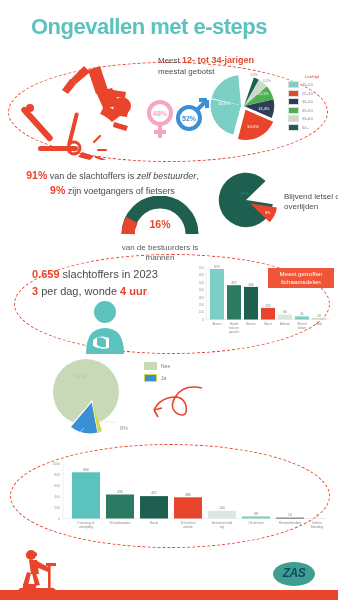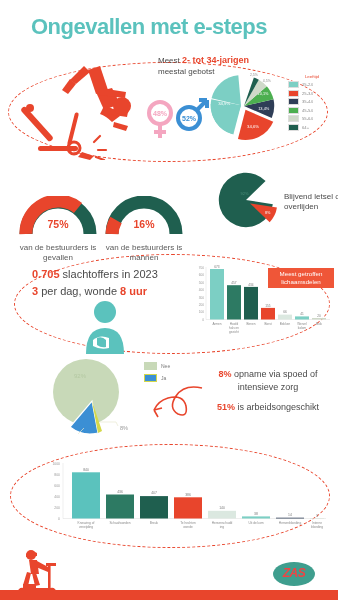--- a/index.html
+++ b/index.html
@@ -53,21 +53,21 @@
   .pct91 {
     position: absolute; left: 10px; top: 168px; width: 205px;
     text-align: center; font-size: 9px; color: #4a4a4a; line-height: 1.45;
   }
   .pct91 b { color: #e8452c; font-size: 10.5px; }
   .pct91 i { font-style: italic; }
 
   
   .gauge { position: absolute; width: 80px; }
   .g75 { left: 18px; top: 196px; }
-  .g16 { left: 104px; top: 196px; }
+  .g16 { left: 120px; top: 196px; }
   .gauge .cap {
     font-size: 8px; color: #5a5a5a; text-align: center; line-height: 1.3; margin-top: 3px;
   }
   .gauge .val {
     position: absolute; left: 0; top: 22px; width: 80px; text-align: center;
     font-size: 10.5px; font-weight: bold; color: #e8452c;
   }
 
   
   .greenpie { position: absolute; left: 212px; top: 166px; width: 68px; height: 68px; }
@@ -113,21 +113,21 @@
 
   
   .footerbar {
     position: absolute; left: 0; bottom: 0; width: 338px; height: 10px;
     background: #e8452c;
   }
   .scooterman { position: absolute; left: 12px; top: 548px; width: 50px; height: 46px; }
   .zaslogo { position: absolute; left: 272px; top: 560px; width: 44px; height: 28px; }
   .zaslogo .txt {
     position: absolute; left: 0; top: 6px; width: 44px; text-align: center;
-    color: #ef4444; font-weight: bold; font-size: 12px; letter-spacing: -.5px;
+    color: #0c4a6e; font-weight: bold; font-size: 12px; letter-spacing: -.5px;
     font-style: italic;
   }
 
   text { font-family: "Liberation Sans", sans-serif; }
 </style>
 </head>
 <body>
 
 <div class="page">
 
@@ -163,21 +163,21 @@
       <path d="M66 92 L78 96 L74 100 L62 97 Z"></path>
       <g stroke="#e8452c" stroke-width="2.2" stroke-linecap="round">
         <line x1="78" y1="82" x2="84" y2="76"></line>
         <line x1="82" y1="90" x2="90" y2="90"></line>
         <line x1="80" y1="97" x2="88" y2="100"></line>
       </g>
     </g>
   </svg>
 
   <div class="vooral">
-    <span>Meest </span><b>2- tot 34-jarigen</b><br>
+    <span>Meest </span><b>12- tot 34-jarigen</b><br>
     <span>meestal gebotst</span>
   </div>
 
   <svg class="gender" viewBox="0 0 70 45">
     <g>
       <circle cx="17" cy="17" r="11" fill="none" stroke="#f4a6c0" stroke-width="4"></circle>
       <line x1="17" y1="28" x2="17" y2="42" stroke="#f4a6c0" stroke-width="4"></line>
       <line x1="11" y1="36" x2="23" y2="36" stroke="#f4a6c0" stroke-width="4"></line>
       <text x="17" y="20" text-anchor="middle" font-size="7" fill="#f4a6c0" font-weight="bold">48%</text>
     </g>
@@ -238,29 +238,27 @@
     <div class="row">
         <span class="sw" style="background:#cfd9c9"></span>
         <span>55-64</span>
       </div>
     <div class="row">
         <span class="sw" style="background:#1f5f4f"></span>
         <span>64+</span>
       </div>
   </div>
 
-
-  <div class="gauge g75">
-    <svg viewBox="0 0 80 40" width="80" height="40">
-      <path d="M8 38 A32 32 0 0 1 72 38" fill="none" stroke="#1f5f4f" stroke-width="13"></path>
-      <path d="M8 38 A32 32 0 0 1 60 12" fill="none" stroke="#e8452c" stroke-width="13"></path>
-    </svg>
-    <div class="val">75%</div>
-    <div class="cap">van de bestuurders is gevallen</div>
-  </div>
+  <div class="pct91">
+    <b>91%</b>
+    <span>van de slachtoffers is </span><i>zelf bestuurder</i>,<br>
+    <b>9%</b>
+    <span>zijn voetgangers of fietsers</span>
+  </div>
+
 
   <div class="gauge g16">
     <svg viewBox="0 0 80 40" width="80" height="40">
       <path d="M8 38 A32 32 0 0 1 72 38" fill="none" stroke="#1f5f4f" stroke-width="13"></path>
       <path d="M8 38 A32 32 0 0 1 12 24" fill="none" stroke="#e8452c" stroke-width="13"></path>
     </svg>
     <div class="val">16%</div>
     <div class="cap">van de bestuurders is mannen</div>
   </div>
 
@@ -268,22 +266,22 @@
     <path d="M0 0 L39.5 6.2 A40 40 0 1 1 28.8 -27.8 Z" fill="#1f5f4f"></path>
     <text x="-2" y="-8" text-anchor="middle" font-size="6" fill="#4a8a78">92%</text>
     <g transform="translate(6,5)">
       <path d="M0 0 L39.5 6.2 A40 40 0 0 1 28.8 27.8 Z" fill="#e8452c"></path>
       <text x="26" y="16" text-anchor="middle" font-size="5.6" fill="#fff">8%</text>
     </g>
   </svg>
   <div class="greenlabel">Blijvend letsel of overlijden</div>
 
   <div class="victims">
-    <b>0.705</b><span> slachtoffers in 2023</span><br>
-    <b>3</b><span> per dag, wonde </span><b>8 uur</b>
+    <b>0.659</b><span> slachtoffers in 2023</span><br>
+    <b>3</b><span> per dag, wonde </span><b>4 uur</b>
   </div>
 
   <svg class="person" viewBox="0 0 58 54">
     <circle cx="29" cy="12" r="11" fill="#5bc2bd"></circle>
     <path d="M10 54 Q10 28 29 28 Q48 28 48 54 Z" fill="#5bc2bd"></path>
     <path d="M17 40 Q24 34 33 38 L33 48 Q24 50 17 46 Z" fill="#ffffff"></path>
     <path d="M21 38 Q26 36 30 40 L30 47 Q25 48 21 45 Z" fill="#5bc2bd"></path>
   </svg>
 
   <svg class="bodychart" viewBox="0 0 144 82">
@@ -362,25 +360,20 @@
         <span class="sw" style="background:#3b8fd4;border:1px solid #d4d84a"></span>
         <span>Ja</span>
       </div>
   </div>
 
   <svg class="arrow" viewBox="0 0 54 46">
     <path d="M52 6 Q34 2 26 14 Q18 26 28 32 Q38 36 36 24 Q33 12 18 16 Q8 19 4 28" fill="none" stroke="#e8452c" stroke-width="1.6"></path>
     <path d="M4 28 L12 26 M4 28 L8 35" fill="none" stroke="#e8452c" stroke-width="1.6"></path>
   </svg>
 
-  <div class="admittext">
-    <b>8%</b><span> opname via spoed of intensieve zorg</span>
-    <span class="sp"></span>
-    <b>51%</b><span> is arbeidsongeschikt</span>
-  </div>
 
   <svg class="injurychart" viewBox="0 0 292 86">
     <g font-size="3.4" fill="#9a9a9a" text-anchor="end">
       <text x="24" y="9">1000</text>
       <text x="24" y="20">800</text>
       <text x="24" y="31">600</text>
       <text x="24" y="42">400</text>
       <text x="24" y="53">200</text>
       <text x="24" y="64">0</text>
     </g>

